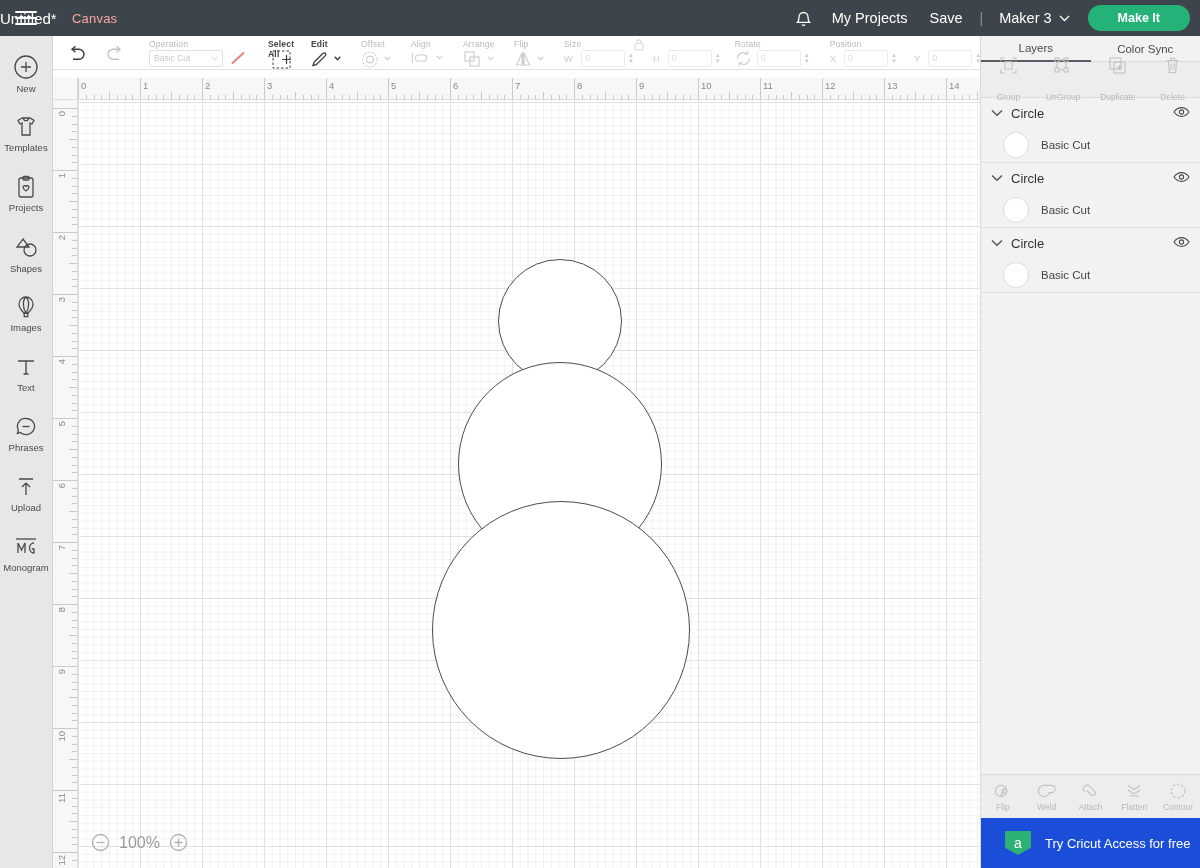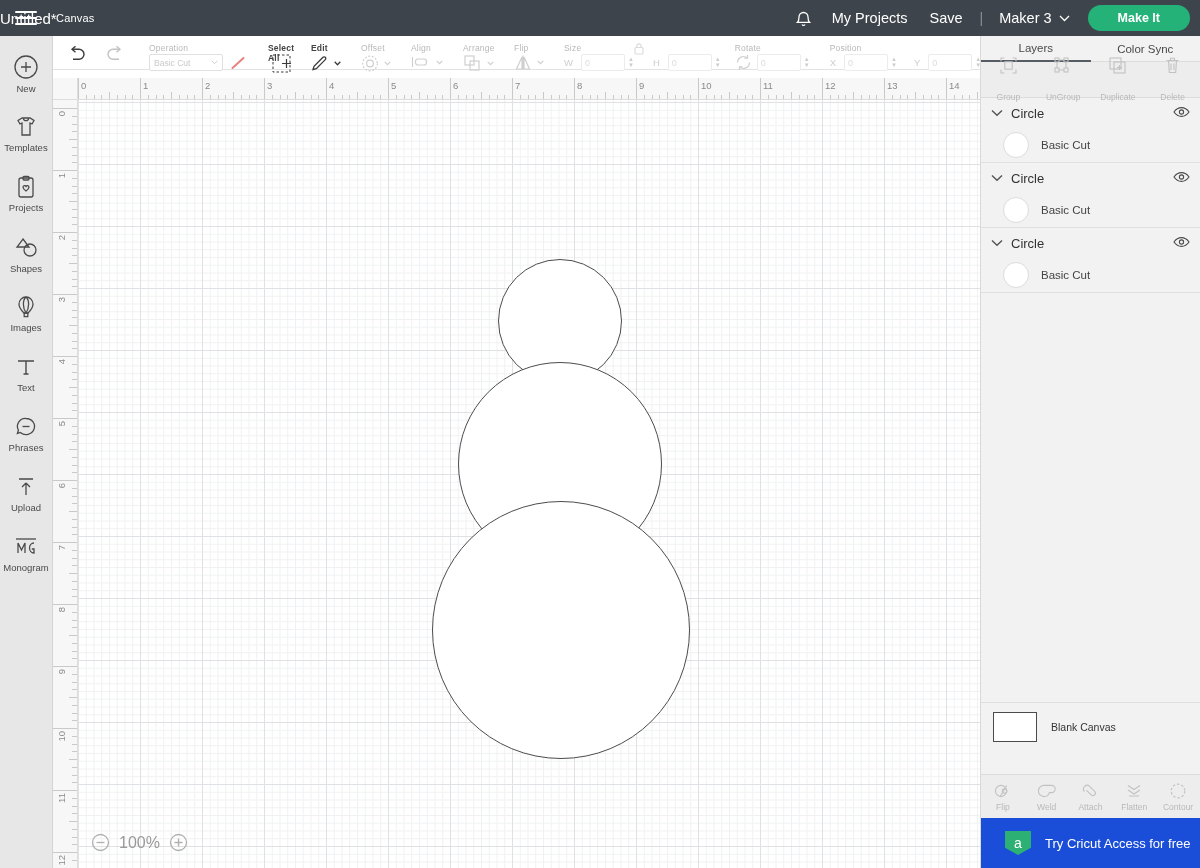--- a/index.html
+++ b/index.html
@@ -12,21 +12,21 @@
   #app { position: relative; width: 1200px; height: 868px; }
 
   
   .header {
     position: absolute; top: 0; left: 0; width: 1200px; height: 36px;
     background: #3d444b; display: flex; align-items: center;
   }
   .hamburger { width: 52px; height: 36px; display: flex; flex-direction: column;
     align-items: center; justify-content: center; gap: 4px; cursor: pointer; }
   .hamburger i { display: block; width: 22px; height: 2px; background: #fff; border-radius: 1px; }
-  .hdr-canvas { color: #ffffff; font-size: 11px; margin-left: 4px; letter-spacing: .2px; }
+  .hdr-canvas { color: #fca5a5; font-size: 13px; margin-left: 20px; letter-spacing: .2px; }
   .hdr-title { position: absolute; left: 0; width: 1200px; text-align: left;
     color: #fff; font-size: 15px; pointer-events: none; }
   .hdr-right { margin-left: auto; display: flex; align-items: center; gap: 0; padding-right: 10px; }
   .bell { width: 34px; height: 36px; display: flex; align-items: center; justify-content: center; cursor: pointer; }
   .hdr-link { color: #fff; font-size: 14.5px; padding: 0 11px; cursor: pointer; white-space: nowrap; }
   .hdr-sep { color: #8b9299; font-size: 14px; padding: 0 6px; }
   .machine { color: #fff; font-size: 14.5px; padding: 0 6px 0 10px; display: flex;
     align-items: center; gap: 7px; cursor: pointer; white-space: nowrap; }
   .makeit {
     background: #25b278; color: #fff; font-size: 12.5px; font-weight: bold;
@@ -42,21 +42,21 @@
   }
   .rail-item { width: 53px; height: 60px; display: flex; flex-direction: column;
     align-items: center; justify-content: center; gap: 3px; cursor: pointer; }
   .rail-item svg { display: block; }
   .rail-label { font-size: 9.5px; color: #4a4a4a; }
 
   
   .toolbar {
     position: absolute; top: 36px; left: 53px; width: 927px; height: 34px;
     background: #fff; border-bottom: 1px solid #e2e2e2;
-    display: flex; 
+    display: flex; align-items: center;
   }
   .tb-group { display: flex; align-items: flex-start; height: 42px; position: relative; padding: 0 10px; }
   .tb-divider { width: 1px; height: 26px; background: #e3e3e3; align-self: center; }
   .tb-lbl { position: absolute; top: 7px; font-size: 8.5px; color: #b8b8b8; letter-spacing: .2px; }
   .tb-lbl.active { color: #444; font-weight: bold; }
   .tb-ctl { margin-top: 18px; display: flex; align-items: center; gap: 5px; }
   .undo-redo { display: flex; align-items: center; gap: 18px; padding: 0 14px; margin-top: 0; }
   .icon-btn { cursor: pointer; display: flex; align-items: center; justify-content: center; }
   .select-dd {
     width: 74px; height: 17px; border: 1px solid #e0e0e0; border-radius: 2px;
@@ -778,24 +778,20 @@
                 <circle cx="8.5" cy="6" r="2.1"></circle>
               </svg></span>
           </div>
           <div class="layer-child">
             <span class="child-sw" style="background: rgb(255, 255, 255);"></span>
             <span class="child-lbl">Basic Cut</span>
           </div>
         </div>
       </div>
 
-    <div class="canvas-row">
-      <div class="canvas-sw"></div>
-      <span class="canvas-lbl">Blank Canvas</span>
-    </div>
 
     <div class="ops-row">
       <div class="op">
         <svg width="18" height="18" viewBox="0 0 18 18" fill="none" stroke="#c2c2c2" stroke-width="1.1">
           <circle cx="7" cy="9" r="5.6"></circle>
             <path d="M12.6 3.4L6.2 14.6"></path>
             <circle cx="10.6" cy="9" r="2.3"></circle>
         </svg>
         <span class="op-lbl">Flip</span>
       </div>

